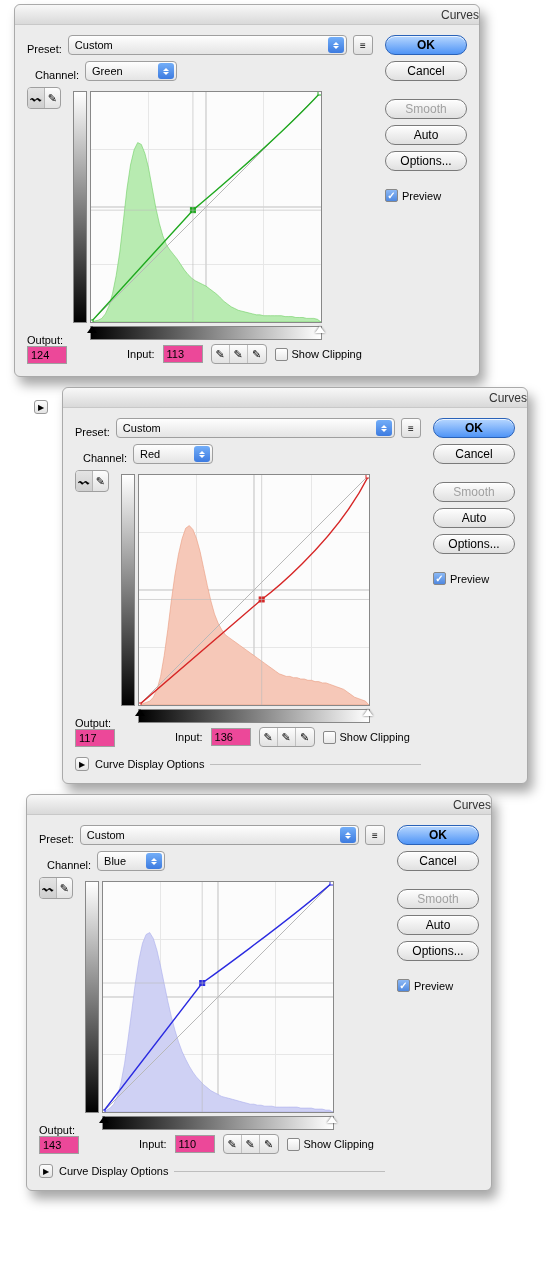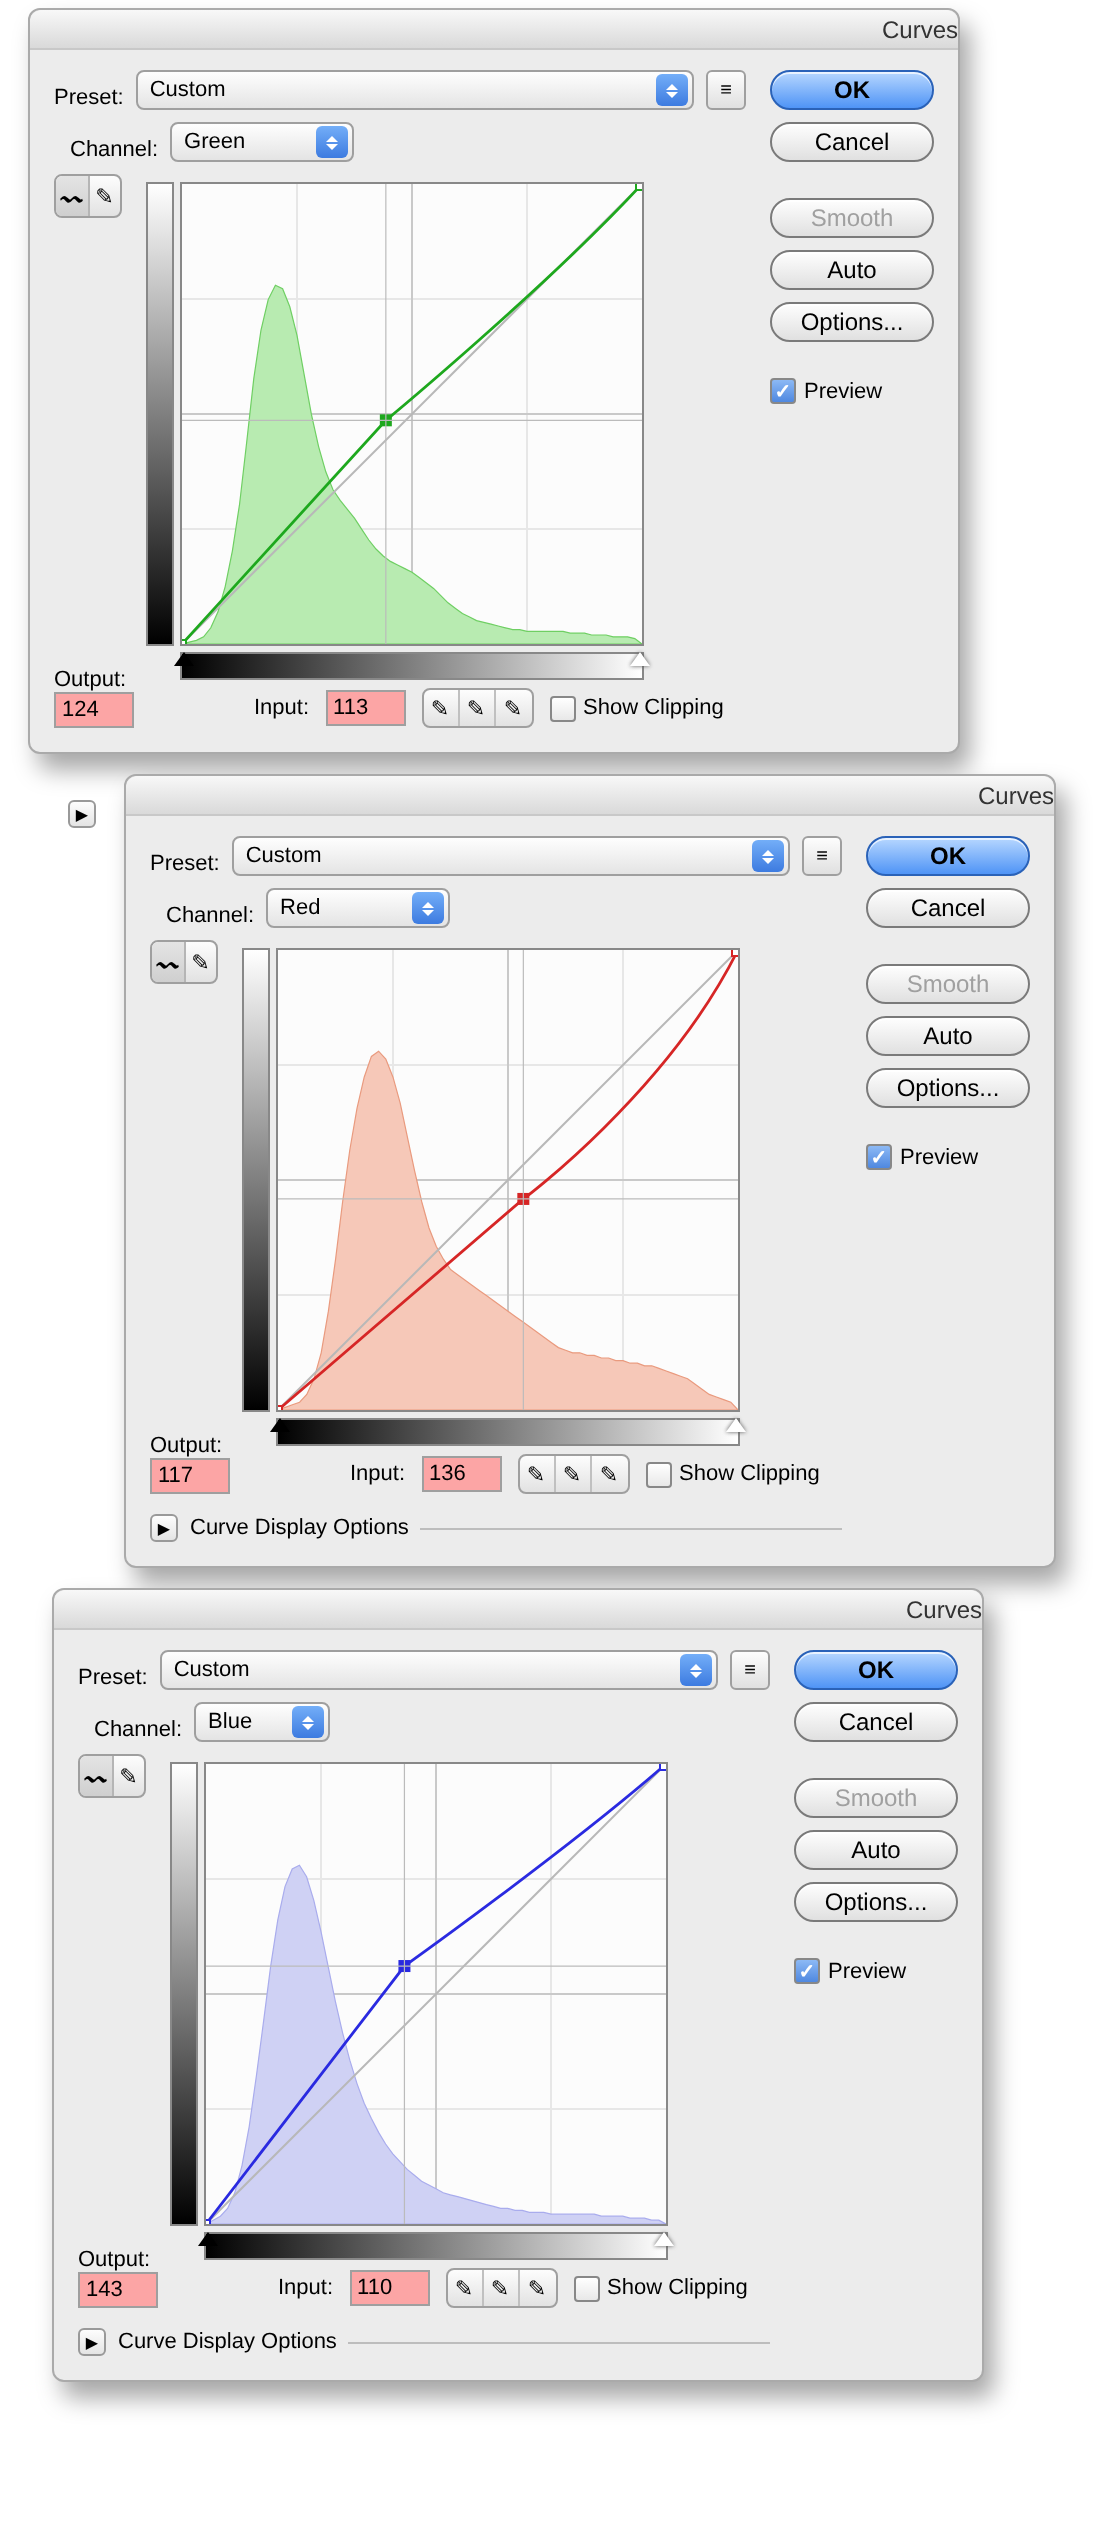--- a/index.html
+++ b/index.html
@@ -89,21 +89,21 @@
     width: 34px; display:flex; flex-direction:column; gap:0; margin-right:6px;
   }
   .tool-pair {
     display:flex; border:1px solid #9f9f9f; border-radius:4px; overflow:hidden;
     background:linear-gradient(#fdfdfd,#e2e2e2); width:34px; height:22px;
   }
   .tool-pair div { flex:1; display:flex; align-items:center; justify-content:center }
   .tool-pair div:first-child { border-right:1px solid #b5b5b5; background:linear-gradient(#e4e4e4,#cfcfcf)}
   .field {
     width: 40px; height: 18px; border:1px solid #9f9f9f;
-    background:#fca5a5; font-size:11px; padding:1px 3px;
+    background:#ec4899; font-size:11px; padding:1px 3px;
   }
   .below-graph { display:flex; align-items:center; gap:8px; margin-top:4px; margin-left:54px; }
   .eyedrop-group { display:flex; border:1px solid #9f9f9f; border-radius:4px; overflow:hidden; background:linear-gradient(#fdfdfd,#e2e2e2); }
   .eyedrop-group div { width:18px; height:18px; display:flex; align-items:center; justify-content:center; border-right:1px solid #c0c0c0 }
   .eyedrop-group div:last-child { border-right:none }
   .chk { display:flex; align-items:center; gap:4px; font-size:11px }
   .chkbox {
     width:13px; height:13px; border:1px solid #888; border-radius:2px;
     background:linear-gradient(#fff,#e8e8e8); display:flex; align-items:center; justify-content:center;
   }
@@ -240,21 +240,21 @@
       <div class="row">
         <span class="lbl">Preset:</span>
         <div class="combo" style="flex:1">
           <span>Custom</span>
           <span class="arrows"></span>
         </div>
         <div class="btn-small">≡</div>
       </div>
       <div class="row" style="margin-left:8px">
         <span class="lbl">Channel:</span>
-        <div class="combo" style="width:92px">
+        <div class="combo" style="width:80px">
           <span>Red</span>
           <span class="arrows"></span>
         </div>
       </div>
       <div class="left-top">
         <div class="tool-col">
           <div class="tool-pair">
             <div>〰</div>
             <div>✎</div>
           </div>

